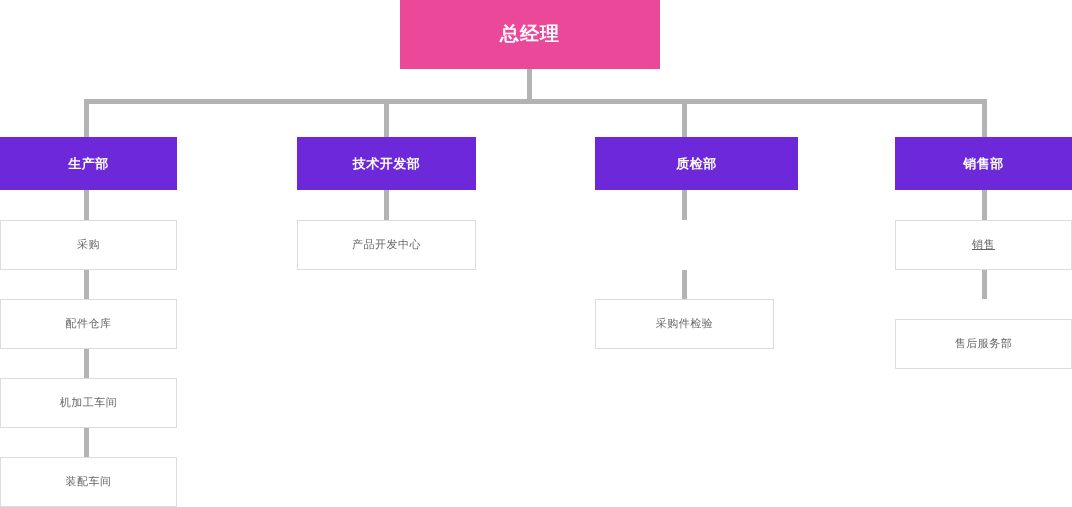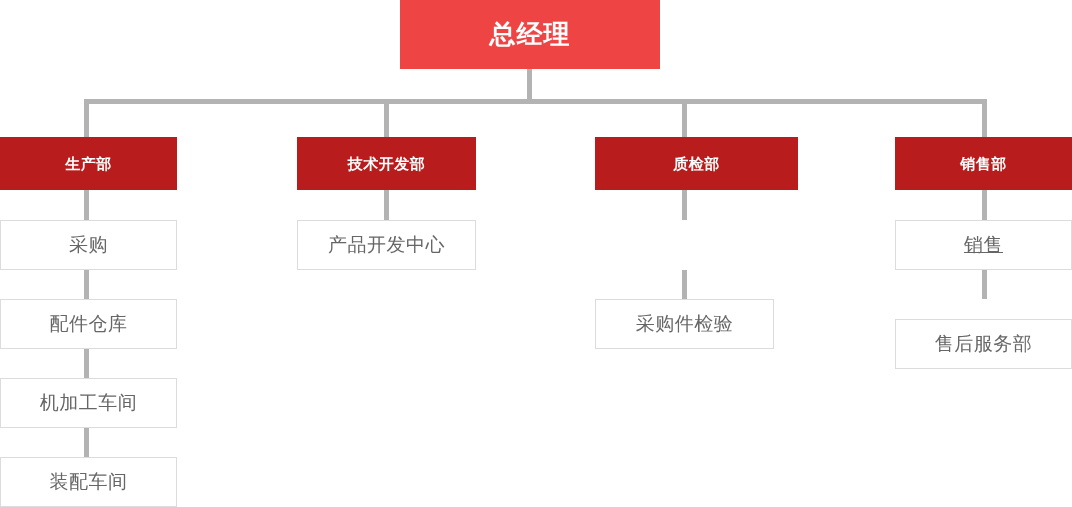--- a/index.html
+++ b/index.html
@@ -38,40 +38,40 @@
     position: absolute;
     box-sizing: border-box;
     display: flex;
     align-items: center;
     justify-content: center;
     text-align: center;
     line-height: 1.2;
   }
 
   .node-root {
-    background: #ef4444;
+    background: #ec4899;
     color: #ffffff;
-    font-size: 26px;
+    font-size: 19px;
     font-weight: bold;
     letter-spacing: 1px;
   }
 
   .node-dept {
-    background: #b91c1c;
+    background: #6d28d9;
     color: #ffffff;
-    font-size: 15px;
+    font-size: 13px;
     font-weight: bold;
     letter-spacing: 0.5px;
   }
 
   .node-leaf {
     background: #ffffff;
     border: 1px solid #dcdcdc;
     color: #666666;
-    font-size: 19px;
+    font-size: 11px;
     font-weight: normal;
     letter-spacing: 0.5px;
   }
 </style>
 </head>
 <body>
 
 <div id="org-chart">
 
   <div class="node node-root" style="left:400px; top:0px; width:260px; height:69px;">

